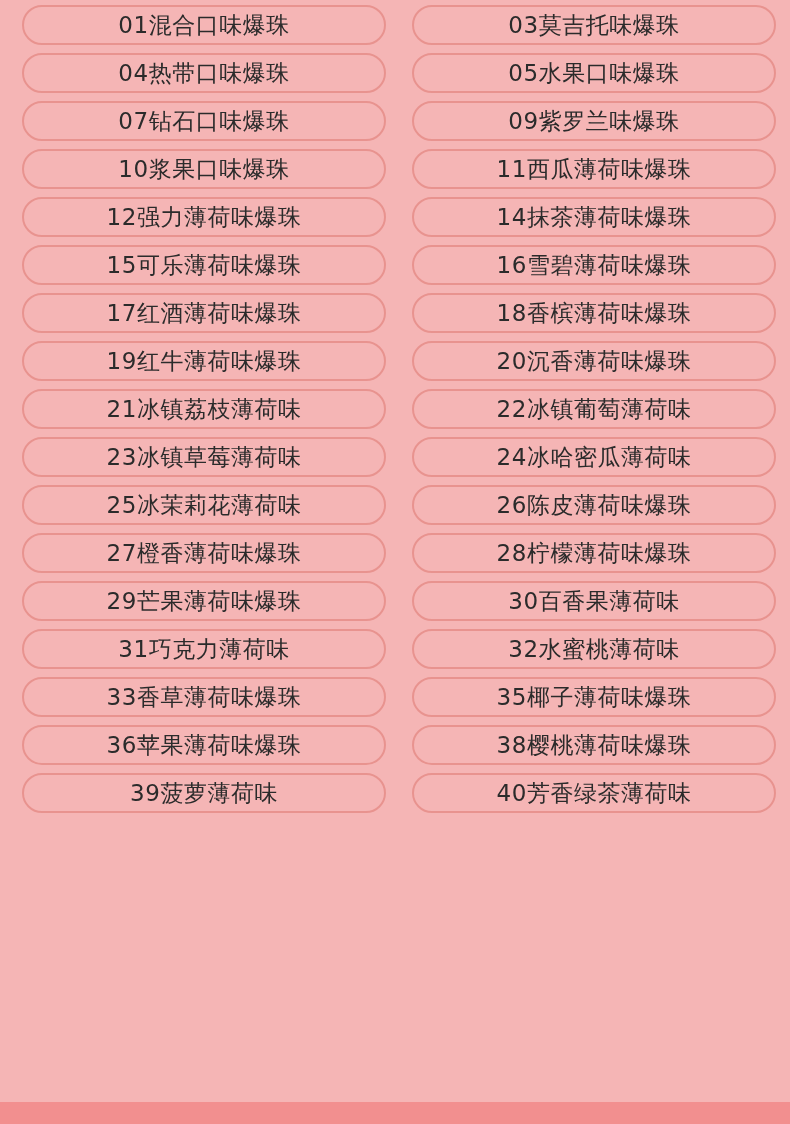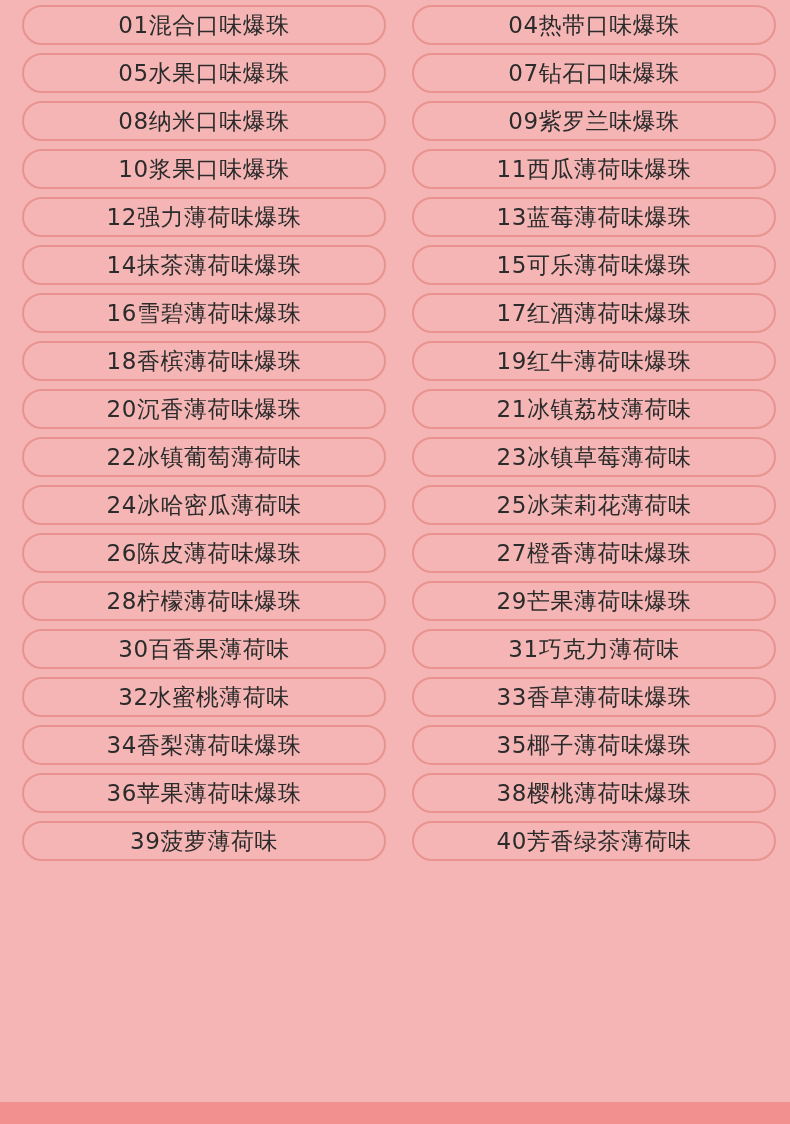--- a/index.html
+++ b/index.html
@@ -62,45 +62,42 @@
 </style>
 </head>
 <body>
 
 <div id="page">
   <div id="grid">
       <div class="pill">
         <span class="pill-label">01混合口味爆珠</span>
       </div>
       <div class="pill">
+        <span class="pill-label">03莫吉托味爆珠</span>
+      </div>
+      <div class="pill">
         <span class="pill-label">04热带口味爆珠</span>
       </div>
       <div class="pill">
         <span class="pill-label">05水果口味爆珠</span>
       </div>
       <div class="pill">
         <span class="pill-label">07钻石口味爆珠</span>
-      </div>
-      <div class="pill">
-        <span class="pill-label">08纳米口味爆珠</span>
       </div>
       <div class="pill">
         <span class="pill-label">09紫罗兰味爆珠</span>
       </div>
       <div class="pill">
         <span class="pill-label">10浆果口味爆珠</span>
       </div>
       <div class="pill">
         <span class="pill-label">11西瓜薄荷味爆珠</span>
       </div>
       <div class="pill">
         <span class="pill-label">12强力薄荷味爆珠</span>
-      </div>
-      <div class="pill">
-        <span class="pill-label">13蓝莓薄荷味爆珠</span>
       </div>
       <div class="pill">
         <span class="pill-label">14抹茶薄荷味爆珠</span>
       </div>
       <div class="pill">
         <span class="pill-label">15可乐薄荷味爆珠</span>
       </div>
       <div class="pill">
         <span class="pill-label">16雪碧薄荷味爆珠</span>
       </div>
@@ -149,23 +146,20 @@
       <div class="pill">
         <span class="pill-label">31巧克力薄荷味</span>
       </div>
       <div class="pill">
         <span class="pill-label">32水蜜桃薄荷味</span>
       </div>
       <div class="pill">
         <span class="pill-label">33香草薄荷味爆珠</span>
       </div>
       <div class="pill">
-        <span class="pill-label">34香梨薄荷味爆珠</span>
-      </div>
-      <div class="pill">
         <span class="pill-label">35椰子薄荷味爆珠</span>
       </div>
       <div class="pill">
         <span class="pill-label">36苹果薄荷味爆珠</span>
       </div>
       <div class="pill">
         <span class="pill-label">38樱桃薄荷味爆珠</span>
       </div>
       <div class="pill">
         <span class="pill-label">39菠萝薄荷味</span>

